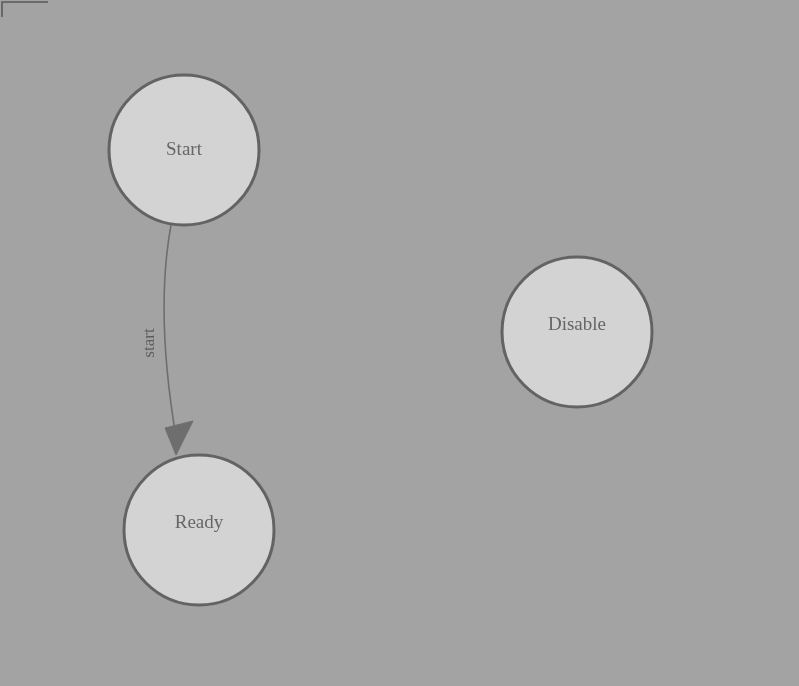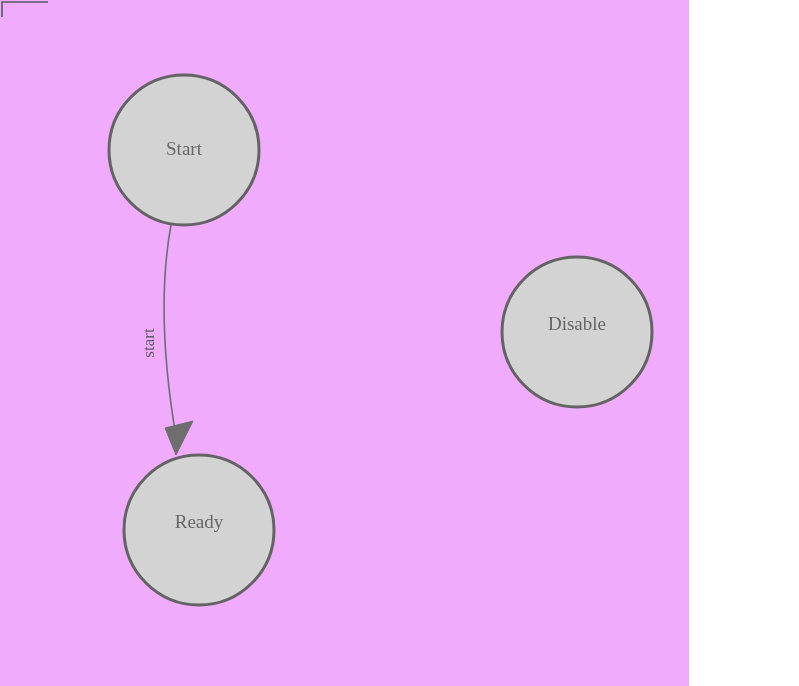--- a/index.html
+++ b/index.html
@@ -6,23 +6,23 @@
   html, body {
     margin: 0;
     padding: 0;
     background: #ffffff;
   }
   body {
     font-family: "Liberation Serif", "DejaVu Serif", serif;
   }
   #canvas {
     position: relative;
-    width: 689px;
+    width: 799px;
     height: 686px;
-    background: #f0abfc;
+    background: #a3a3a3;
     overflow: hidden;
   }
   #diagram-svg {
     position: absolute;
     left: 0;
     top: 0;
     width: 799px;
     height: 686px;
     display: block;
   }

